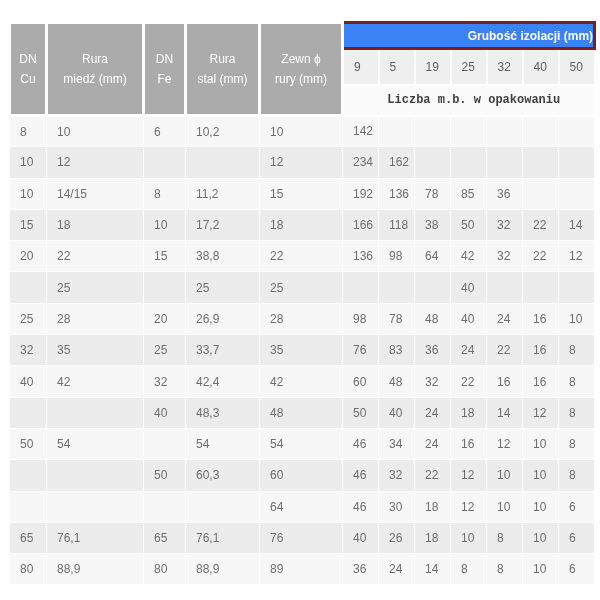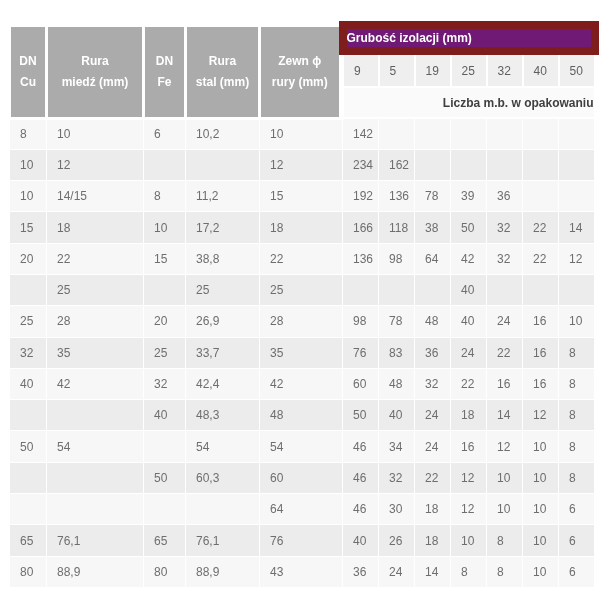--- a/index.html
+++ b/index.html
@@ -17,54 +17,55 @@
     width: 585px;
     border-collapse: collapse;
     table-layout: fixed;
   }
   th, td { font-size: 12px; overflow: hidden; white-space: nowrap; }
 
   
   th.h-main {
     background: #ababab;
     color: #ffffff;
-    font-weight: bold;
+    font-weight: normal;
     text-align: center;
     vertical-align: middle;
     border: 3px solid #ffffff;
     line-height: 1.7;
   }
   
   th.h-group {
-    background: #701a75;
+    background: #3b82f6;
     color: #ffffff;
     font-weight: bold;
-    text-align: left;
-    vertical-align: middle;
-    border: 8px solid #7f1d1d;
+    text-align: right;
+    vertical-align: middle;
+    border: 3px solid #7f1d1d;
   }
   
   th.h-size {
     background: #efefef;
     color: #5f5f5f;
     font-weight: normal;
     text-align: left;
     vertical-align: middle;
     padding-left: 10px;
     border: 2px solid #ffffff;
   }
   
   th.h-sub {
     background: #fafafa;
     color: #3f3f3f;
     font-weight: bold;
-    text-align: right;
+    text-align: center;
     vertical-align: middle;
     padding-left: 10px;
     border: 2px solid #ffffff;
+    font-family: Liberation Mono, monospace;
   }
   tr.hdr-row-1 { height: 26px; }
   tr.hdr-row-2 { height: 36px; }
   tr.hdr-row-3 { height: 31px; }
 
   tbody td {
     color: #6e6e6e;
     text-align: left;
     vertical-align: middle;
     padding-left: 10px;
@@ -161,21 +162,21 @@
         </tr>
         <tr class="light">
           <td>10</td>
           <td>14/15</td>
           <td>8</td>
           <td>11,2</td>
           <td>15</td>
           <td>192</td>
           <td>136</td>
           <td>78</td>
-          <td>39</td>
+          <td>85</td>
           <td>36</td>
           <td></td>
           <td></td>
         </tr>
         <tr class="dark">
           <td>15</td>
           <td>18</td>
           <td>10</td>
           <td>17,2</td>
           <td>18</td>
@@ -325,21 +326,21 @@
           <td>10</td>
           <td>8</td>
           <td>10</td>
           <td>6</td>
         </tr>
         <tr class="light">
           <td>80</td>
           <td>88,9</td>
           <td>80</td>
           <td>88,9</td>
-          <td>43</td>
+          <td>89</td>
           <td>36</td>
           <td>24</td>
           <td>14</td>
           <td>8</td>
           <td>8</td>
           <td>10</td>
           <td>6</td>
         </tr>
       </tbody>
   </table>

